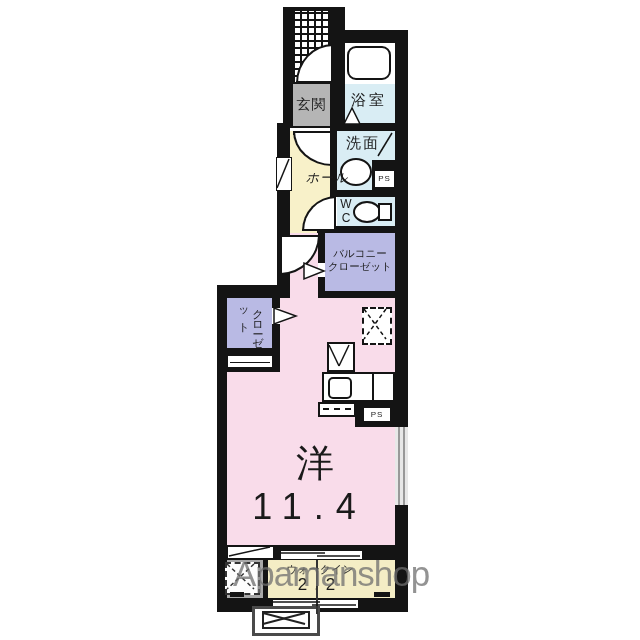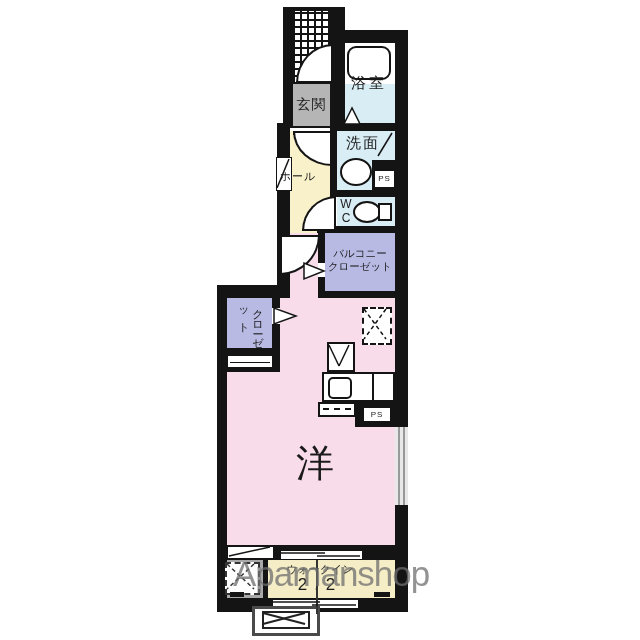--- a/index.html
+++ b/index.html
@@ -131,27 +131,28 @@
       <line x1="273" y1="602" x2="320" y2="602"></line>
         <line x1="312" y1="605" x2="356" y2="605"></line>
     </g>
     <g stroke="#222" stroke-width="2">
       <line x1="263" y1="613" x2="305" y2="624"></line>
         <line x1="305" y1="613" x2="263" y2="624"></line>
     </g>
   </svg>
 
   <div class="lbl" style="left:293px;top:96px;width:37px;font-size:14px;letter-spacing:1px;">玄関</div>
-  <div class="lbl" style="left:343px;top:74px;width:52px;font-size:15px;letter-spacing:3px;">浴室</div>
+  <div class="lbl" style="left:343px;top:91px;width:52px;font-size:15px;letter-spacing:3px;">浴室</div>
   <div class="lbl" style="left:337px;top:134px;width:52px;font-size:15px;letter-spacing:2px;">洗面</div>
   <div class="lbl" style="left:339px;top:197px;width:14px;font-size:12px;line-height:14px;">W</div>
   <div class="lbl" style="left:339px;top:211px;width:14px;font-size:12px;line-height:14px;">C</div>
-  <div class="lbl" style="left:276px;top:169px;width:44px;font-size:11px;letter-spacing:1px;">ホール</div>
+  <div class="lbl" style="left:305px;top:169px;width:44px;font-size:13px;letter-spacing:1px;font-style:italic;">ホール</div>
   <div class="lbl" style="left:325px;top:247px;width:70px;font-size:10.5px;">バルコニー</div>
   <div class="lbl" style="left:325px;top:260px;width:70px;font-size:10.5px;">クローゼット</div>
   <div class="lbl" style="left:237px;top:301px;width:28px;height:46px;writing-mode:vertical-rl;font-size:11px;line-height:14px;letter-spacing:1px;white-space:normal;text-align:left;">クローゼット</div>
   <div class="lbl" style="left:280px;top:438px;width:70px;font-size:38px;">洋</div>
+  <div class="lbl" style="left:230px;top:486px;width:160px;font-size:36px;letter-spacing:12px;">11.4</div>
   <div class="lbl" style="left:268px;top:562px;width:104px;font-size:11px;color:#333;">ウォークイン</div>
   <div class="lbl" style="left:268px;top:575px;width:104px;font-size:17px;letter-spacing:7px;">2.2</div>
 
   <div class="abs" style="left:233px;top:554px;font-size:35px;color:#6f6f6f;opacity:0.75;letter-spacing:-1px;z-index:50;font-family:'Liberation Sans',sans-serif;">Apamanshop</div>
 
 </div>
 
 </body></html>

